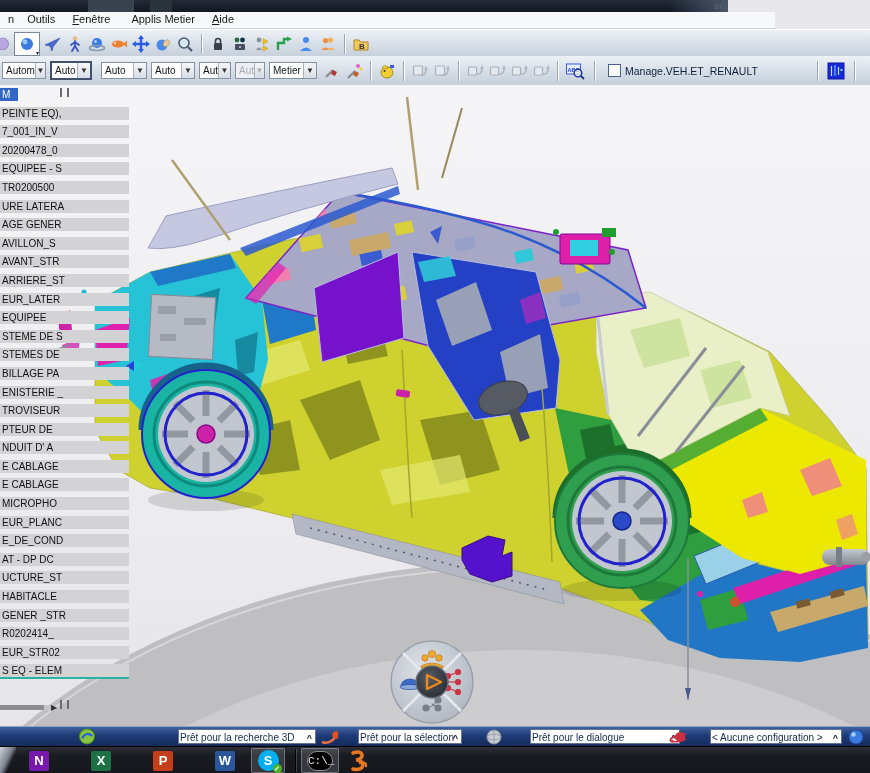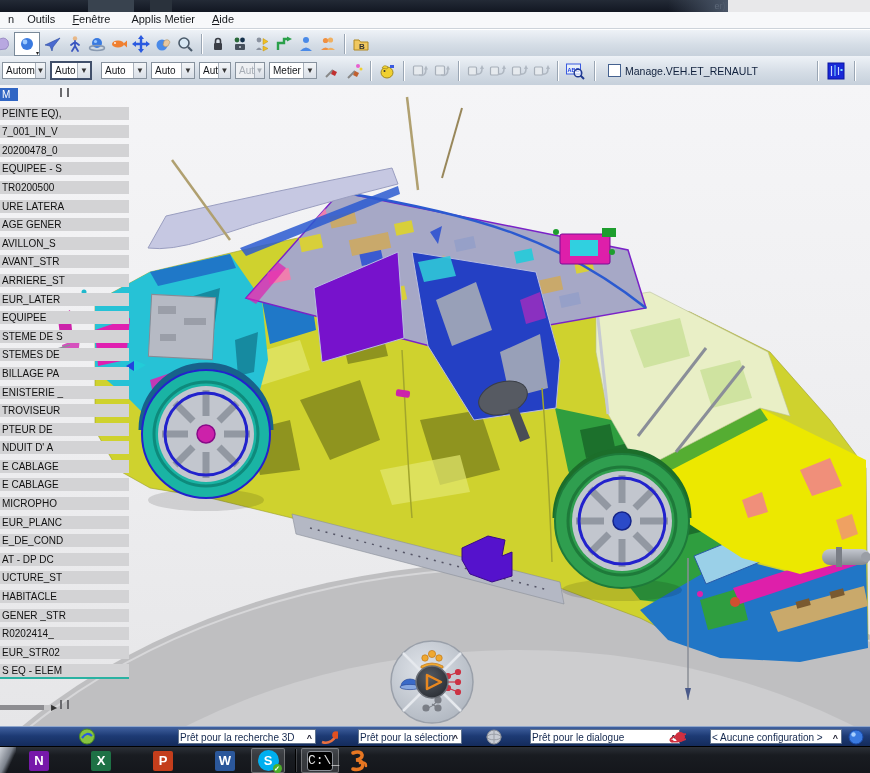--- a/index.html
+++ b/index.html
@@ -7,21 +7,21 @@
        font-family:"Liberation Sans",sans-serif;background:#e8e8ea;}
   svg text{font-family:"Liberation Sans",sans-serif}
   
   .titlebar{position:absolute;left:0;top:0;width:728px;height:12px;
     background:linear-gradient(#232a36,#121722);color:#aab2bc;font-size:9px;line-height:12px;text-align:right;}
   .titlebar .frag{padding-left:2px}
   .titlebar .ghost1{position:absolute;left:88px;top:0;width:46px;height:12px;background:#39434f}
   .titlebar .ghost2{position:absolute;left:150px;top:0;width:22px;height:12px;background:#2a323c}
   .titlebar .glow{position:absolute;right:0;top:0;width:60px;height:12px;background:linear-gradient(90deg,transparent,#4a5668)}
   
-  .menubar{position:absolute;left:0;top:12px;width:870px;height:16px;background:#f7f8fa;
+  .menubar{position:absolute;left:0;top:12px;width:775px;height:16px;background:#f7f8fa;
     border-bottom:1px solid #cdd3da;font-size:11px;color:#15181c;}
   .menubar span{display:inline-block;line-height:15px}
   .m0{margin-left:8px}.m1{margin-left:10px}.m2{margin-left:14px}.m3{margin-left:18px}.m4{margin-left:14px}
   .menubar u{text-decoration:underline}
   
   .tb{position:absolute;left:0;width:870px;display:flex;align-items:center;
       background:linear-gradient(#eef2f7,#d5dde6 55%,#c6d0db);}
   .tb1{top:29px;height:27px;border-top:1px solid #fff}
   .tb2{top:56px;height:29px;border-bottom:1px solid #9aa6b4}
   .ic{width:20px;height:20px;display:flex;align-items:center;justify-content:center;margin:0 1px;flex:none}
@@ -64,22 +64,22 @@
   .start-sliver{position:absolute;left:0;top:0;width:16px;height:27px;
     background:linear-gradient(115deg,#cdd1d8 0%,#7d838d 45%,transparent 65%)}
   .tk{position:absolute;top:1px;height:25px;width:34px;display:flex;align-items:center;justify-content:center}
   .tk.pressed{background:rgba(255,255,255,.14);border:1px solid rgba(255,255,255,.28);border-radius:2px;box-sizing:border-box}
   .lg{width:20px;height:20px;border-radius:2px;color:#fff;font-weight:bold;font-size:13px;
       display:flex;align-items:center;justify-content:center}
   .lg-onenote{background:#7719aa}.lg-excel{background:#1e7145}.lg-ppt{background:#c43e1c}.lg-word{background:#2b579a}
   .lg-skype{width:21px;height:21px;border-radius:50%;background:#00aff0;position:relative}
   .lg-skype .check{position:absolute;right:-3px;bottom:-2px;width:9px;height:9px;border-radius:50%;
       background:#4caf2a;color:#fff;font-size:7px;line-height:9px;text-align:center;font-weight:bold}
-  .lg-cmd{width:24px;height:18px;background:#000;border:1px solid #8a8e96;border-radius:3px;
-      color:#e8e8e8;font-family:"Liberation Mono",monospace;font-size:13px;line-height:18px;text-align:right}
+  .lg-cmd{width:24px;height:18px;background:#000;border:1px solid #8a8e96;border-radius:10px;
+      color:#e8e8e8;font-family:"Liberation Mono",monospace;font-size:11px;line-height:18px;text-align:right}
   .tk-div{position:absolute;top:2px;width:1px;height:23px;background:#000;box-shadow:1px 0 0 rgba(255,255,255,.18)}
 </style>
 </head>
 <body>
 
 <div class="titlebar">
   <span class="frag">er)]</span>
   <span class="ghost1"></span>
   <span class="ghost2"></span>
   <span class="glow"></span>

